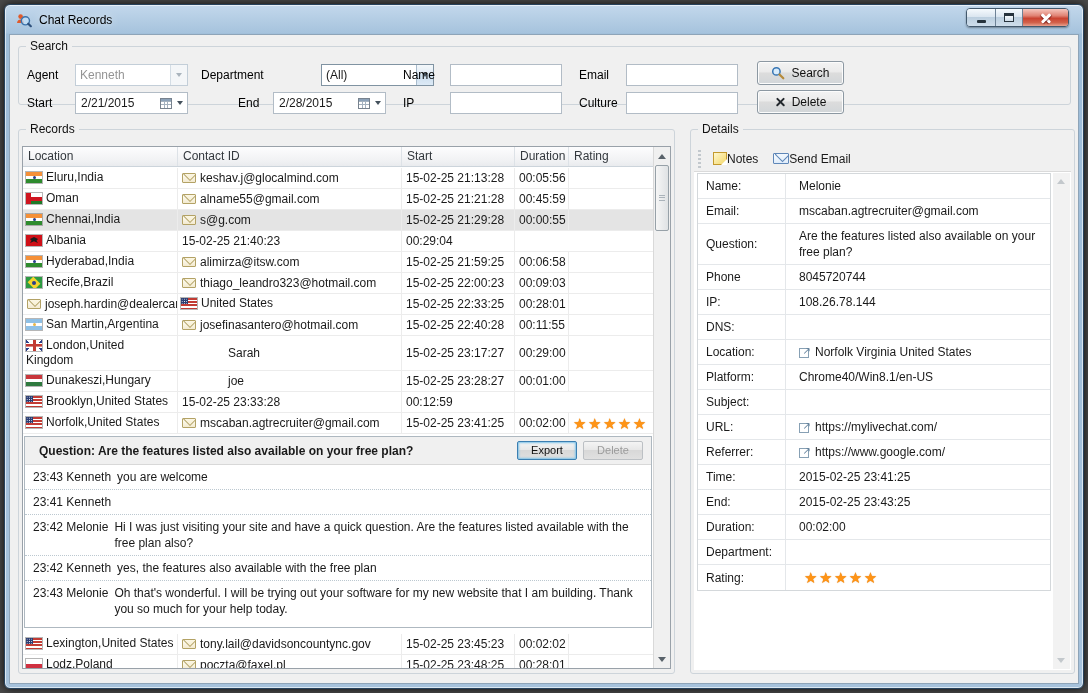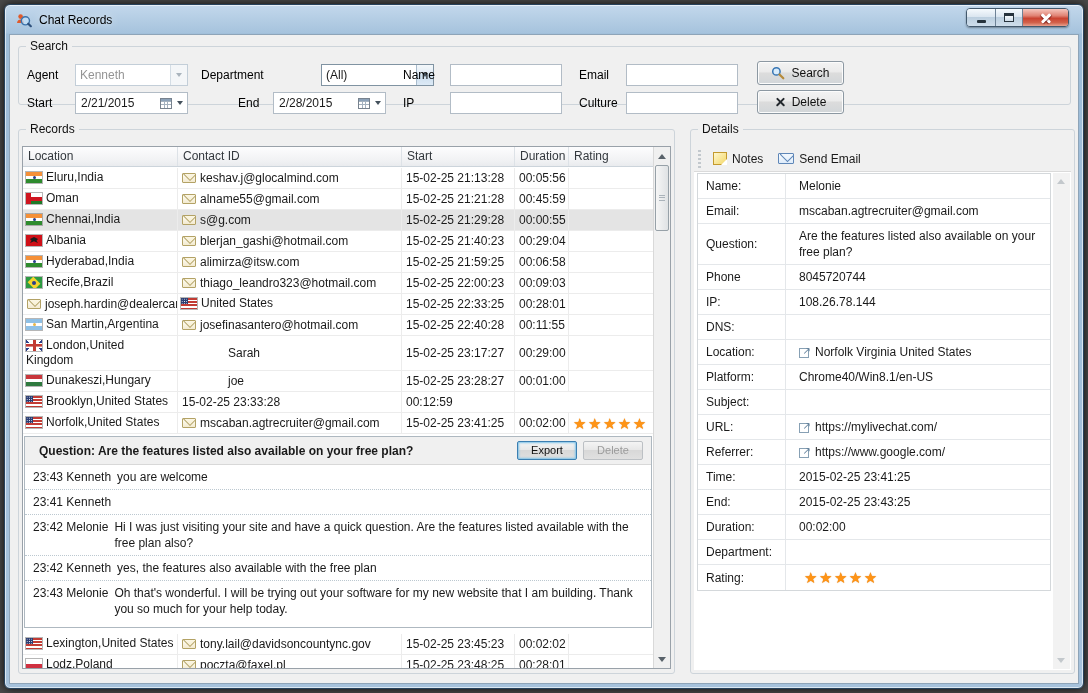--- a/index.html
+++ b/index.html
@@ -129,21 +129,21 @@
   .chatbtn.disabled { color:#9b9b9b; border-color:#bcc0c4; }
   .msg { display:grid; grid-template-columns:max-content 1fr; gap:0 6px; padding:4px 2px 4px 8px; border-bottom:1px dotted #bcc8d0; line-height:16px; }
   .msg:last-child { border-bottom:none; }
   .chatbody { padding-bottom:6px; }
 
   
   .detailsbox { position:absolute; inset:16px 3px 3px 3px; background:#fff; }
   .dtoolbar { height:26px; background:#f0f0f0; border-bottom:1px solid #dadada; display:flex; align-items:center; gap:5px; padding-left:4px; }
   .dtoolbar::before { content:''; width:3px; height:18px; margin-right:2px;
     background:repeating-linear-gradient(180deg,#c2c8cd 0 2px, transparent 2px 4px); }
-  .toolitem { display:flex; align-items:center; gap:5px; padding:2px 5px; border-radius:2px; }
+  .toolitem { display:flex; align-items:center; padding:2px 5px; border-radius:2px; }
   .noteicon { width:14px; height:13px; position:relative; border:1px solid #c49a2e; background:linear-gradient(135deg,#fff8cf,#f3d769); }
   .noteicon::after { content:''; position:absolute; right:-1px; bottom:-1px; width:0; height:0;
     border-style:solid; border-width:0 0 6px 6px; border-color:transparent transparent #fff transparent; }
   .mailicon { width:16px; height:11px; position:relative; overflow:hidden; border:1px solid #5f87b8; border-radius:1px;
     background:linear-gradient(#feffff,#ddebfa); }
   .mailicon::before { content:''; position:absolute; left:2.5px; top:-5.5px; width:9px; height:9px; transform:rotate(45deg);
     background:linear-gradient(135deg,#ffffff,#e4f0fc); border:1px solid #5f87b8; }
 
   .dtable { position:absolute; top:27px; left:3px; right:20px; border:1px solid #d4d8db; background:#fff; }
   .drow { display:grid; grid-template-columns:88px 1fr; border-bottom:1px solid #e4e7ea; min-height:25px; }
@@ -293,24 +293,20 @@
                   <span class="contact-text">s@g.com</span>
                 </div>
     <div class="cell c-start">15-02-25 21:29:28</div>
     <div class="cell c-dur">00:00:55</div>
     <div class="cell rating">
                   <span class="stars"></span>
                 </div>
   </div>
               <div class="trow">
     <div class="cell loc"><span class="flag al"></span><span class="loc-text">Albania</span></div>
-    <div class="cell contact">
-                  <span class="env"></span>
-                  <span class="contact-text">blerjan_gashi@hotmail.com</span>
-                </div>
     <div class="cell c-start">15-02-25 21:40:23</div>
     <div class="cell c-dur">00:29:04</div>
     <div class="cell rating">
                   <span class="stars"></span>
                 </div>
   </div>
               <div class="trow">
     <div class="cell loc"><span class="flag in"></span><span class="loc-text">Hyderabad,India</span></div>
     <div class="cell contact">
                   <span class="env"></span>

